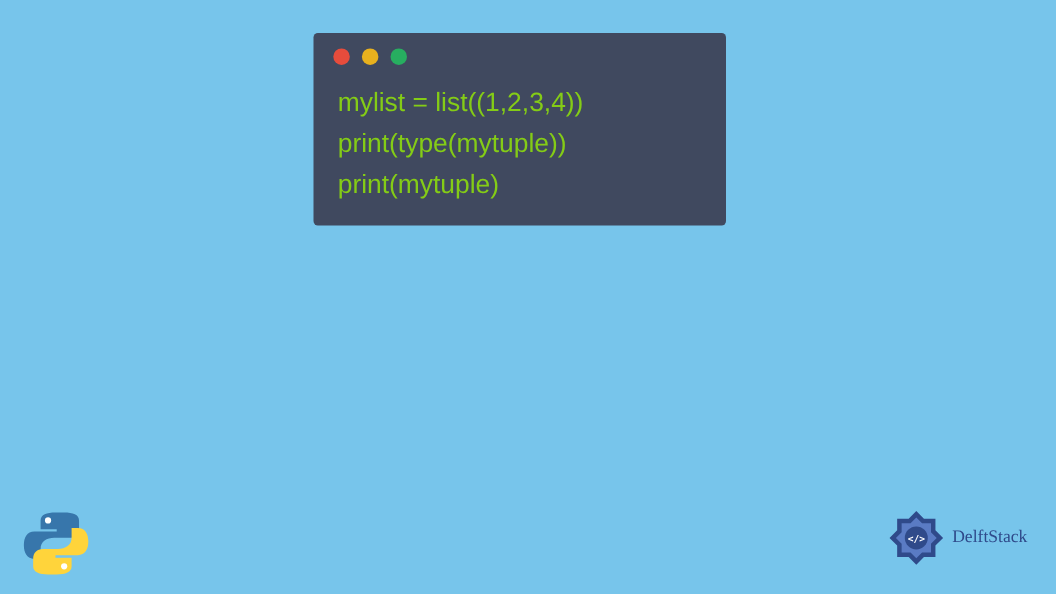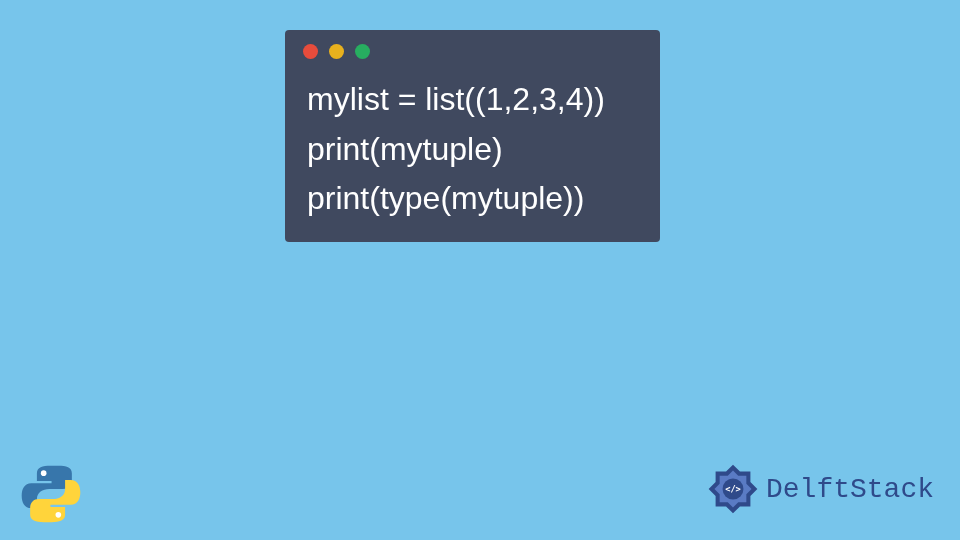--- a/index.html
+++ b/index.html
@@ -33,22 +33,22 @@
       height: 15px;
       border-radius: 50%;
     }
     .dot-red { background: #e74c3c; }
     .dot-yellow { background: #e8b11e; }
     .dot-green { background: #27ae60; }
     .code-content {
       padding: 8px 22px 0 22px;
     }
     .code-line {
-      color: #ffffff;
-      font-size: 32px;
+      color: #84cc16;
+      font-size: 24px;
       line-height: 1.55;
       font-family: Arial, sans-serif;
       white-space: pre;
     }
     .python-logo {
       position: absolute;
       bottom: 15px;
       left: 20px;
       width: 62px;
       height: 62px;
@@ -60,38 +60,38 @@
       display: flex;
       align-items: center;
       gap: 4px;
     }
     .delft-icon {
       width: 58px;
       height: 58px;
     }
     .delft-text {
       color: #2f4a8a;
-      font-size: 28px;
+      font-size: 16px;
       font-weight: 500;
-      font-family: Liberation Mono, monospace;
+      font-family: Liberation Serif, serif;
     }
   </style>
 </head>
 <body>
 
 <div class="code-window">
   <div class="window-controls">
     <div class="window-dot dot-red"></div>
     <div class="window-dot dot-yellow"></div>
     <div class="window-dot dot-green"></div>
   </div>
   <div class="code-content">
     <div class="code-line">mylist = list((1,2,3,4))</div>
+    <div class="code-line">print(type(mytuple))</div>
     <div class="code-line">print(mytuple)</div>
-    <div class="code-line">print(type(mytuple))</div>
   </div>
 </div>
 
 <div class="python-logo">
   <svg viewBox="0 0 110 110" width="62" height="62">
     <path d="M 54 5 C 40 5 30 8 30 18 L 30 32 L 56 32 L 56 36 L 20 36 C 8 36 3 46 3 58 C 3 70 8 80 20 80 L 30 80 L 30 64 C 30 52 40 46 52 46 L 76 46 C 86 46 92 40 92 30 L 92 18 C 92 8 82 5 68 5 Z" fill="#3776ab"></path>
     <circle cx="42" cy="18" r="5" fill="#fff"></circle>
     <path d="M 56 105 C 70 105 80 102 80 92 L 80 78 L 54 78 L 54 74 L 90 74 C 102 74 107 64 107 52 C 107 40 102 30 90 30 L 80 30 L 80 46 C 80 58 70 64 58 64 L 34 64 C 24 64 18 70 18 80 L 18 92 C 18 102 28 105 42 105 Z" fill="#ffd43b"></path>
     <circle cx="68" cy="92" r="5" fill="#fff"></circle>
   </svg>

